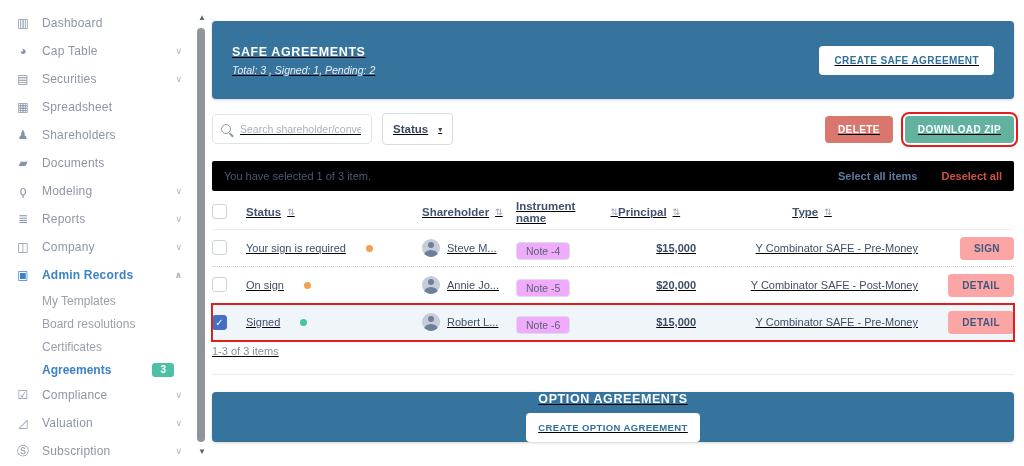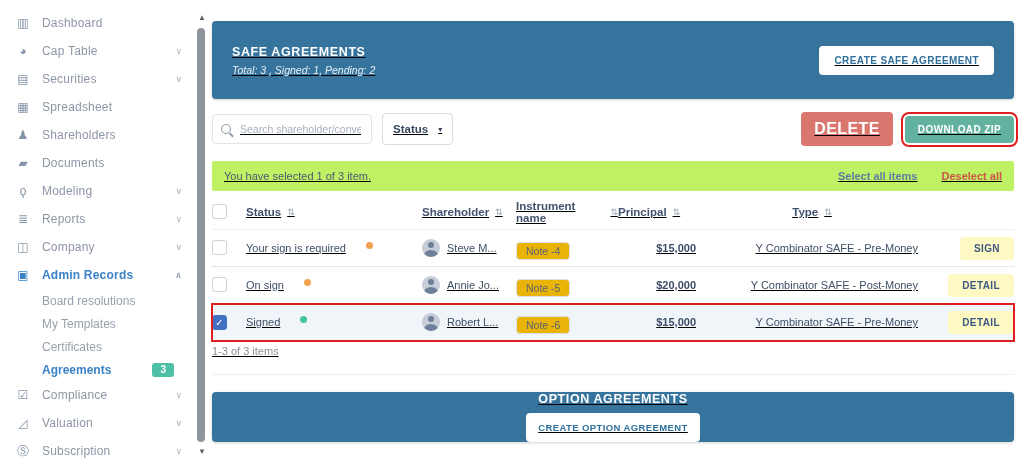--- a/index.html
+++ b/index.html
@@ -37,48 +37,48 @@
   .opt-header .btn-white{padding:9px 12px;font-size:9.5px;}
 
   .filter-row{margin-top:14px;height:32px;display:flex;align-items:center;}
   .search-box{display:flex;align-items:center;width:160px;height:30px;border:1px solid #e1e5ea;border-radius:4px;padding:0 8px;box-sizing:border-box;background:#fff;}
   .mag{width:8px;height:8px;border:1.5px solid #8e99a8;border-radius:50%;position:relative;flex:0 0 8px;margin-right:7px;}
   .mag::after{content:"";position:absolute;width:5px;height:1.5px;background:#8e99a8;transform:rotate(45deg);right:-4px;bottom:-2px;}
   .search-box input{border:none;outline:none;width:100%;font-size:10.5px;color:#3e4f66;font-family:inherit;background:transparent;}
   .search-box input::placeholder{color:#a6b0bd;}
   .status-dd{display:flex;align-items:center;gap:10px;margin-left:10px;height:30px;border:1px solid #d8dde3;border-radius:4px;padding:0 10px;font-size:11.5px;color:#37475e;font-weight:bold;cursor:pointer;background:#fff;}
   .status-dd .caret{font-size:8px;color:#37475e;}
-  .btn-delete{margin-left:auto;background:#d9766e;color:#fff;font-size:16px;letter-spacing:.4px;padding:8px 13px;}
+  .btn-delete{margin-left:auto;background:#d9766e;color:#fff;font-size:10px;letter-spacing:.4px;padding:8px 13px;}
   .btn-download{margin-left:12px;background:#63b2a0;color:#fff;font-size:10px;letter-spacing:.4px;padding:8px 13px;}
   .annotated{outline:2px solid #e01e1e;outline-offset:2px;}
 
-  .selection-bar{margin-top:16px;height:30px;background:#bef264;border-radius:2px;display:flex;align-items:center;padding:0 12px;font-size:11px;color:#4a5a75;}
+  .selection-bar{margin-top:16px;height:30px;background:#000000;border-radius:2px;display:flex;align-items:center;padding:0 12px;font-size:11px;color:#4a5a75;}
   .sel-links{margin-left:auto;display:flex;gap:24px;}
   .sel-links a{cursor:pointer;font-weight:bold;font-size:11px;text-decoration:none;}
   .link-select{color:#5e7ca1;}
   .link-deselect{color:#cf5249;}
 
   .row-grid{display:grid;grid-template-columns:34px 176px 94px 102px 88px 1fr 96px;align-items:center;}
   .thead{height:34px;border-bottom:1px solid #eef1f4;font-size:11.5px;color:#42526e;font-weight:bold;margin-top:4px;}
   .th{display:flex;align-items:center;gap:6px;cursor:pointer;}
   .th .sort{color:#9aa5b3;font-size:9px;font-weight:normal;}
   .th-type{justify-content:center;}
   .trow{height:36px;border-bottom:1px dotted #c9d2dd;font-size:11px;color:#3f4f66;}
   .trow.selected{background:#f0f5fa;outline:2px solid #e01e1e;outline-offset:-1px;}
-  .cell-status{display:flex;align-items:flex-start;gap:20px;}
+  .cell-status{display:flex;align-items:center;gap:20px;}
   .dot{width:7px;height:7px;border-radius:50%;display:inline-block;}
   .cell-sh{display:flex;align-items:center;gap:7px;}
   .avatar{width:18px;height:18px;border-radius:50%;background:#c6cdd8;position:relative;overflow:hidden;flex:0 0 18px;}
   .avatar::before{content:"";position:absolute;top:3px;left:6px;width:6px;height:6px;border-radius:50%;background:#6e7f99;}
   .avatar::after{content:"";position:absolute;top:11px;left:2px;width:14px;height:11px;border-radius:50%;background:#6e7f99;}
-  .pill{display:inline-block;background:#eab308;border:1px solid #dcdfe3;border-radius:4px;color:#5a6472;font-size:10.5px;padding:3px 9px;line-height:1;margin-top:6px;}
+  .pill{display:inline-block;background:#f0abfc;border:1px solid #dcdfe3;border-radius:4px;color:#5a6472;font-size:10.5px;padding:3px 9px;line-height:1;margin-top:6px;}
   .cell-principal{text-align:right;padding-right:10px;font-weight:bold;color:#3c4d66;}
   .cell-type{text-align:right;}
   .cell-action{text-align:right;}
-  .btn-row{background:#fef9c3;color:#3c5a80;font-size:10px;letter-spacing:.4px;padding:6px 14px;}
+  .btn-row{background:#fca5a5;color:#3c5a80;font-size:10px;letter-spacing:.4px;padding:6px 14px;}
 
   .checkbox{width:15px;height:15px;border:1.5px solid #ccd3dc;border-radius:3px;display:inline-flex;align-items:center;justify-content:center;background:#fff;cursor:pointer;box-sizing:border-box;}
   .checkbox.checked{background:#4470c4;border-color:#4470c4;color:#fff;font-size:10px;font-weight:bold;}
 
   .pagination{margin-top:4px;font-size:11px;color:#8a9099;}
   .divider{margin-top:17px;border-top:1px solid #eceef1;}
   .opt-header{margin-top:17px;height:50px;flex-direction:column;}
 </style>
 </head>
 <body>
@@ -126,24 +126,24 @@
       <span class="glyph">◫</span>
       <span class="lbl">Company</span>
       <span class="chev">∨</span>
     </div>
     <div class="side-item active">
       <span class="glyph">▣</span>
       <span class="lbl">Admin Records</span>
       <span class="chev">∧</span>
     </div>
     <div class="side-sub">
+      <span>My Templates</span>
+    </div>
+    <div class="side-sub">
       <span>Board resolutions</span>
-    </div>
-    <div class="side-sub">
-      <span>My Templates</span>
     </div>
     <div class="side-sub">
       <span>Certificates</span>
     </div>
     <div class="side-sub active">
       <span>Agreements</span>
       <span class="badge">3</span>
     </div>
     <div class="side-item">
       <span class="glyph">☑</span>

